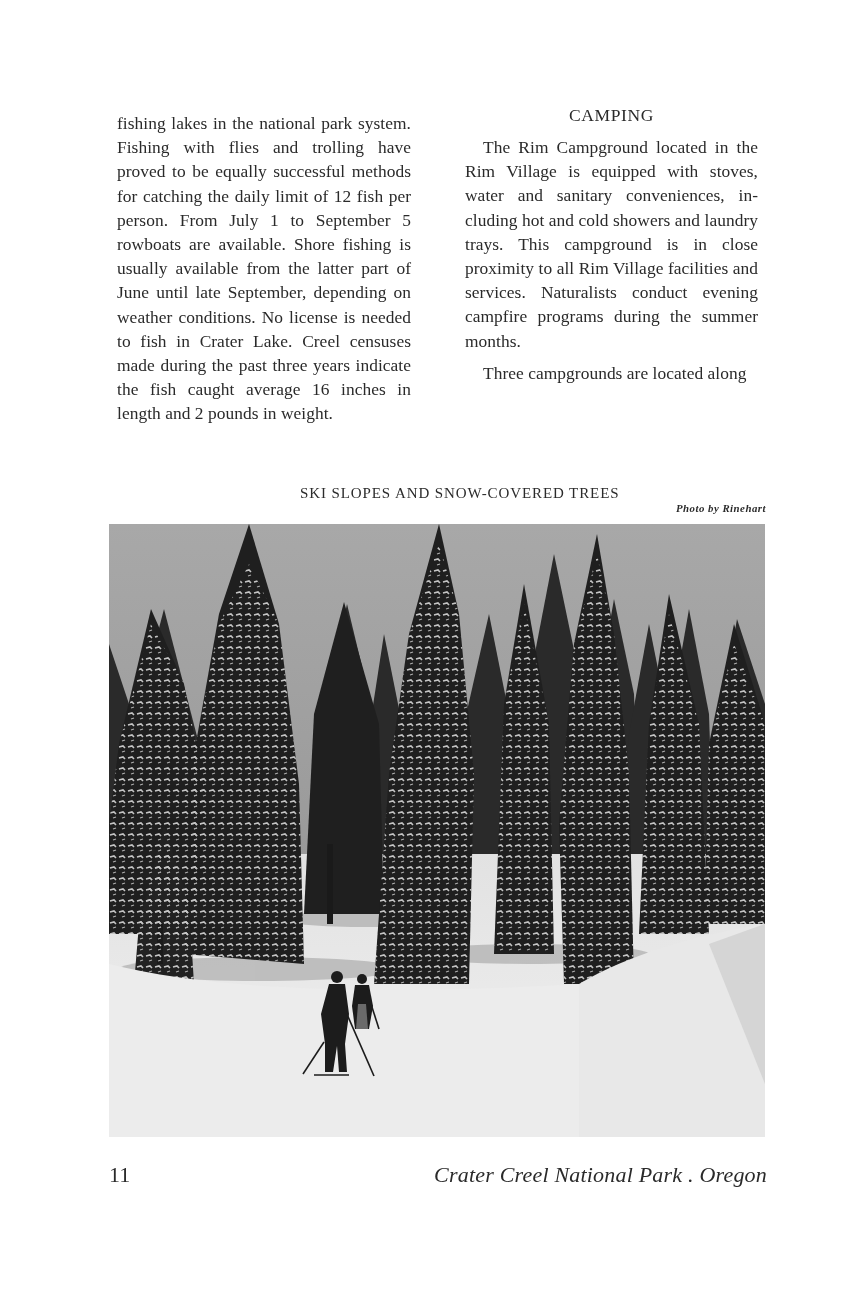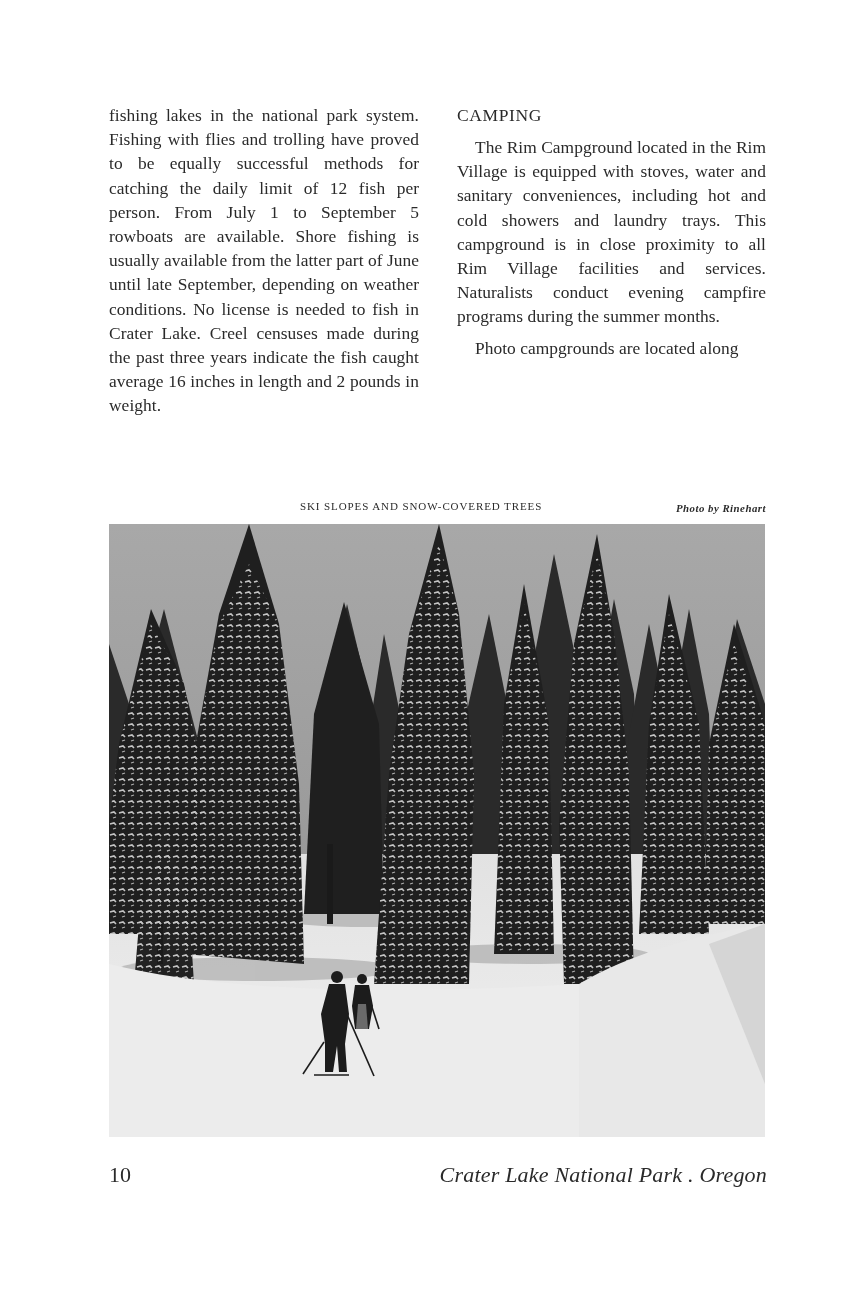--- a/index.html
+++ b/index.html
@@ -20,37 +20,36 @@
       top: 103px;
       width: 310px;
       font-size: 17.4px;
       line-height: 24.2px;
       text-align: justify;
       hyphens: manual;
       letter-spacing: 0.05px;
     }
     .col-left { left: 109px; }
     .col-right { left: 457px; width: 309px; }
-    .col p { margin: 0; }
+    .col p { margin: 8px; }
     .col-right p.indent { text-indent: 18px; margin-top: 7px; }
     .section-heading {
-      text-align: left;
+      text-align: center;
       font-size: 17.5px;
       letter-spacing: 0.6px;
       margin: 0 0 8px 0;
       line-height: 24px;
     }
     .caption {
       position: absolute;
       top: 485px;
       left: 300px;
-      font-size: 11px;
+      font-size: 15px;
       letter-spacing: 0.9px;
       color: #2b2b2b;
-      margin-top: 15px;
     }
     .credit {
       position: absolute;
       top: 502px;
       right: 100px;
       font-size: 10.8px;
       font-style: italic;
       letter-spacing: 0.5px;
       color: #2b2b2b;
       font-weight: bold;
@@ -85,21 +84,21 @@
 </head>
 <body>
 
 <div class="col col-left">
   <p>fishing lakes in the national park sys­tem. Fishing with flies and trolling have proved to be equally successful methods for catching the daily limit of 12 fish per person. From July 1 to September 5 rowboats are available. Shore fishing is usually available from the latter part of June until late Sep­tember, depending on weather condi­tions. No license is needed to fish in Crater Lake. Creel censuses made dur­ing the past three years indicate the fish caught average 16 inches in length and 2 pounds in weight.</p>
 </div>
 
 <div class="col col-right">
   <div class="section-heading">CAMPING</div>
   <p class="indent">The Rim Campground located in the Rim Village is equipped with stoves, water and sanitary conveniences, in­cluding hot and cold showers and laundry trays. This campground is in close proximity to all Rim Village fa­cilities and services. Naturalists con­duct evening campfire programs during the summer months.</p>
-  <p class="indent">Photo campgrounds are located along</p>
+  <p class="indent">Three campgrounds are located along</p>
 </div>
 
 <div class="caption">SKI SLOPES AND SNOW-COVERED TREES</div>
 <div class="credit">Photo by Rinehart</div>
 
 <div class="photo" title="Two skiers standing on a snowy slope in front of a forest of snow-covered fir trees">
   <svg width="656" height="613" viewBox="0 0 656 613" xmlns="http://www.w3.org/2000/svg">
     <defs>
       <linearGradient id="sky" x1="0" y1="0" x2="0" y2="1">
         <stop offset="0" stop-color="#a8a8a8"></stop>
@@ -192,14 +191,14 @@
 
     <g stroke="#1c1c1c" stroke-width="1.6" fill="none">
       <line x1="237" y1="488" x2="265" y2="552"></line>
       <line x1="215" y1="518" x2="194" y2="550"></line>
       <line x1="262" y1="480" x2="270" y2="505"></line>
       <line x1="205" y1="551" x2="240" y2="551"></line>
     </g>
   </svg>
 </div>
 
-<div class="footer-page">10</div>
-<div class="footer-title">Crater Lake National Park . Oregon</div>
+<div class="footer-page">11</div>
+<div class="footer-title">Crater Creel National Park . Oregon</div>
 
 </body></html>

